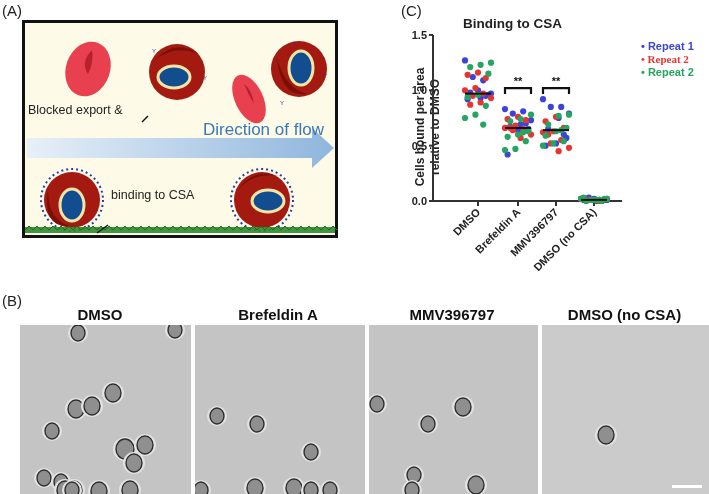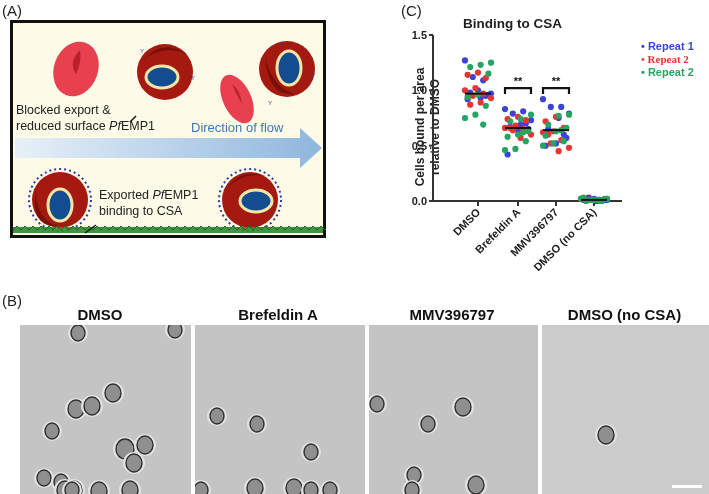--- a/index.html
+++ b/index.html
@@ -8,21 +8,21 @@
   .panel-label { font-family:"Liberation Sans", sans-serif; font-size:15px; color:#222; }
   .micro-title { font-family:"Liberation Sans", sans-serif; font-weight:bold; font-size:15px; color:#111; text-align:center; }
   .micro { background:#c4c4c4; }
   .scalebar { background:#ffffff; height:3px; }
 </style>
 </head>
 <body>
 
 <div class="abs panel-label" style="left:2px;top:2px;">(A)</div>
 
-<div class="abs" style="left:10px;top:20px;width:356px;height:218px;">
+<div class="abs" style="left:22px;top:20px;width:356px;height:218px;">
   <svg width="316" height="218" viewBox="0 0 316 218">
     <defs>
       <linearGradient id="flowGrad" x1="0" y1="0" x2="1" y2="0">
         <stop offset="0" stop-color="#e7f0f8"></stop>
         <stop offset="1" stop-color="#8fb6dd"></stop>
       </linearGradient>
     </defs>
     <rect x="1.5" y="1.5" width="313" height="215" fill="#fdfbe8" stroke="#111" stroke-width="3"></rect>
 
     <polygon points="5,118 290,118 290,108 312,128 290,148 290,138 5,138" fill="url(#flowGrad)"></polygon>
@@ -69,25 +69,23 @@
     </g>
 
     <rect x="3" y="207" width="310" height="6" fill="#2e8a2e" opacity="0.9"></rect>
     <path d="M3 210 l4 -4 l4 4 l4 -4 l4 4 l4 -4 l4 4 l4 -4 l4 4 l4 -4 l4 4 l4 -4 l4 4 l4 -4 l4 4 l4 -4 l4 4 l4 -4 l4 4 l4 -4 l4 4 l4 -4 l4 4 l4 -4 l4 4 l4 -4 l4 4 l4 -4 l4 4 l4 -4 l4 4 l4 -4 l4 4 l4 -4 l4 4 l4 -4 l4 4 l4 -4 l4 4 l4 -4 l4 4 l4 -4 l4 4 l4 -4 l4 4 l4 -4 l4 4 l4 -4 l4 4 l4 -4 l4 4 l4 -4 l4 4 l4 -4 l4 4 l4 -4 l4 4 l4 -4 l4 4 l4 -4 l4 4 l4 -4 l4 4 l4 -4 l4 4 l4 -4 l4 4 l4 -4 l4 4 l4 -4 l4 4 l4 -4 l4 4 l4 -4 l4 4 l4 -4 l4 4 l4 -4 l4 4 l4 -4 l4 4 l4 -4 l4 4 l4 -4 l4 4 l4 -4 l4 4 l4 -4 l4 4" fill="none" stroke="#1f6a1f" stroke-width="1"></path>
 
     <line x1="120" y1="102" x2="126" y2="96" stroke="#111" stroke-width="1.5"></line>
     <line x1="75" y1="213" x2="86" y2="205" stroke="#111" stroke-width="1.5"></line>
   </svg>
   <div class="abs" style="left:6px;top:82px;font-size:12.5px;line-height:16px;color:#222;white-space:nowrap;">
     <div>Blocked export &amp;</div>
-    <div><span>reduced surface </span><i>Pf</i><span>EMP1</span></div>
   </div>
-  <div class="abs" style="left:181px;top:100px;font-size:13px;color:#3a78b5;white-space:nowrap;">Direction of flow</div>
+  <div class="abs" style="left:181px;top:100px;font-size:17px;color:#3a78b5;white-space:nowrap;">Direction of flow</div>
   <div class="abs" style="left:89px;top:167px;font-size:12.5px;line-height:16px;color:#222;white-space:nowrap;">
-    <div><span>Exported </span><i>Pf</i><span>EMP1</span></div>
     <div>binding to CSA</div>
   </div>
 </div>
 
 <div class="abs panel-label" style="left:401px;top:2px;">(C)</div>
 
 <div class="abs" style="left:463px;top:16px;width:160px;text-align:left;font-weight:bold;font-size:13.5px;color:#222;">Binding to CSA</div>
 
 <div class="abs" style="left:330px;top:110px;width:200px;height:34px;transform:rotate(-90deg);transform-origin:center center;text-align:center;font-weight:bold;font-size:12px;line-height:15px;color:#222;">
   <div>Cells bound per area</div>

